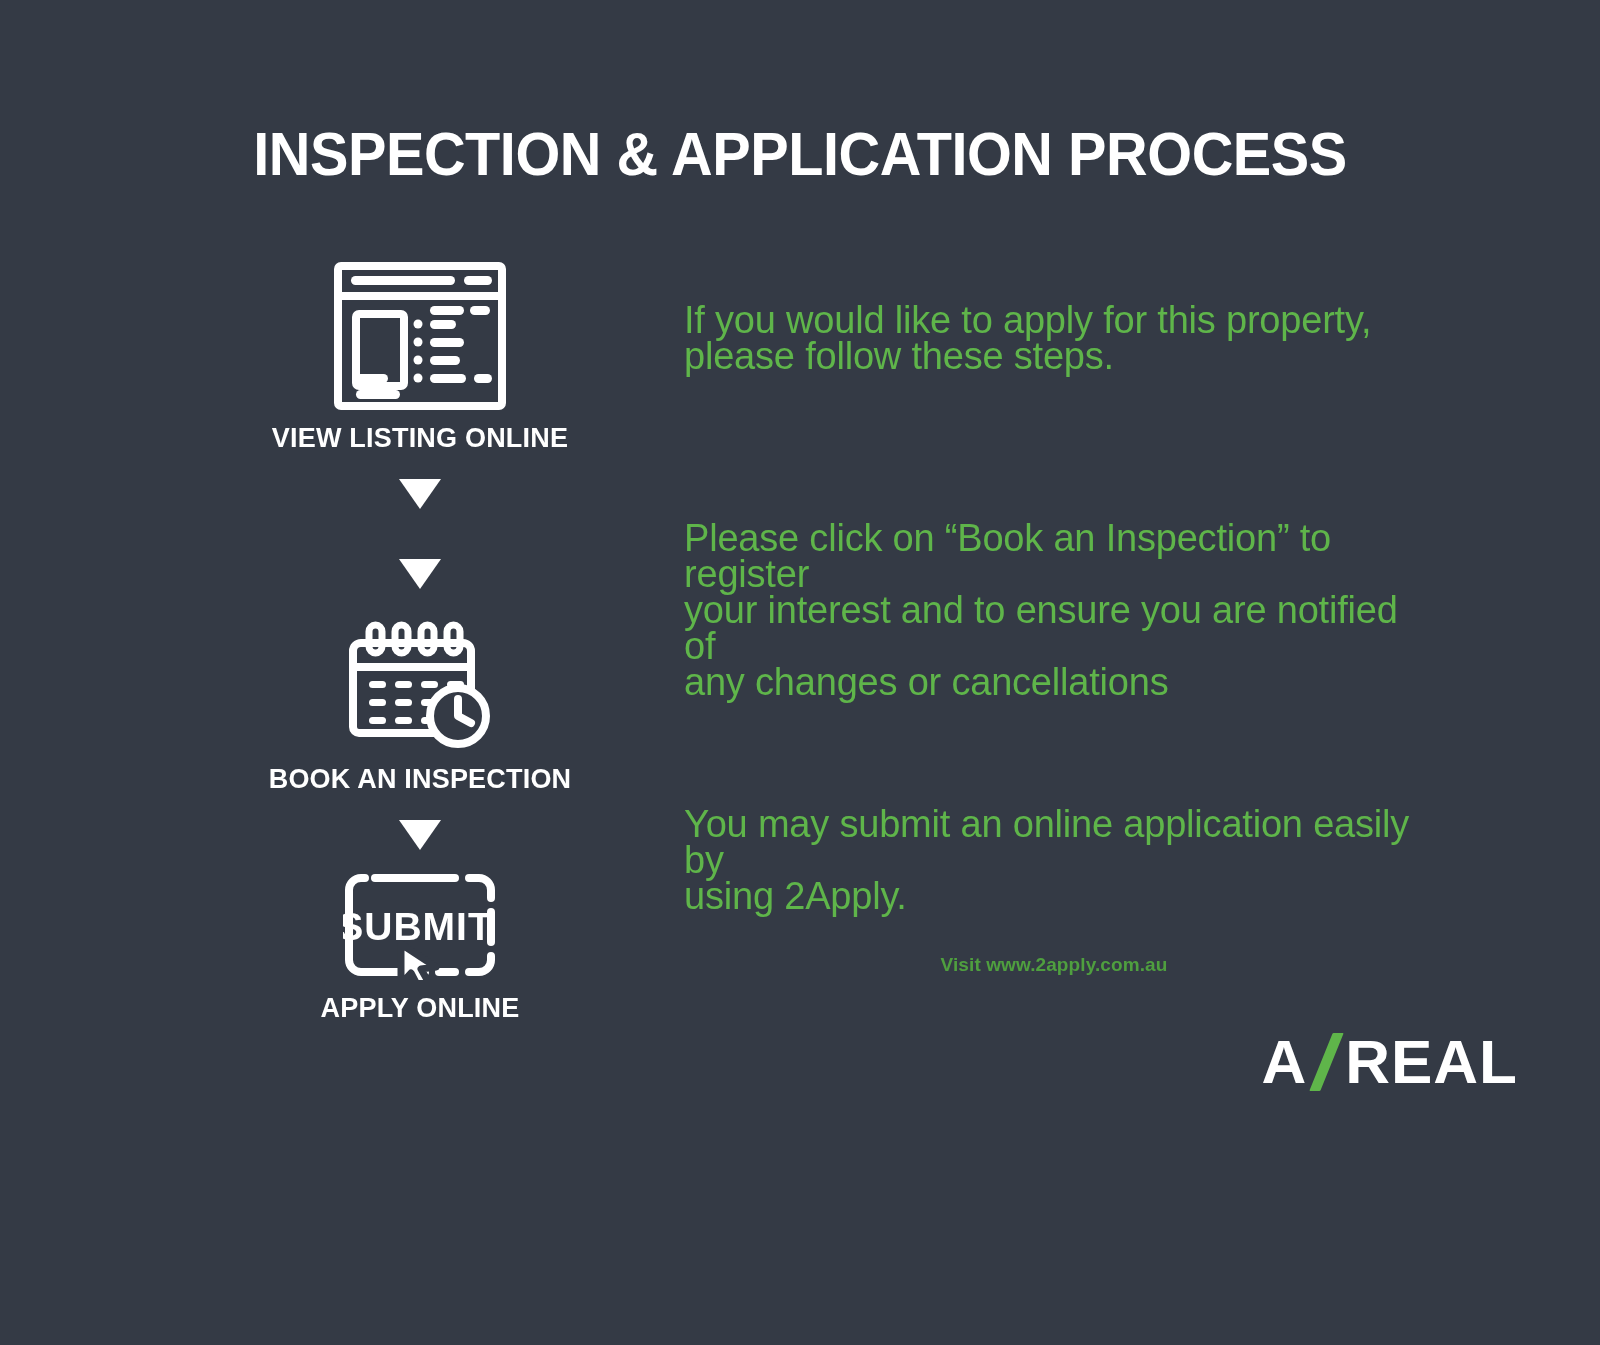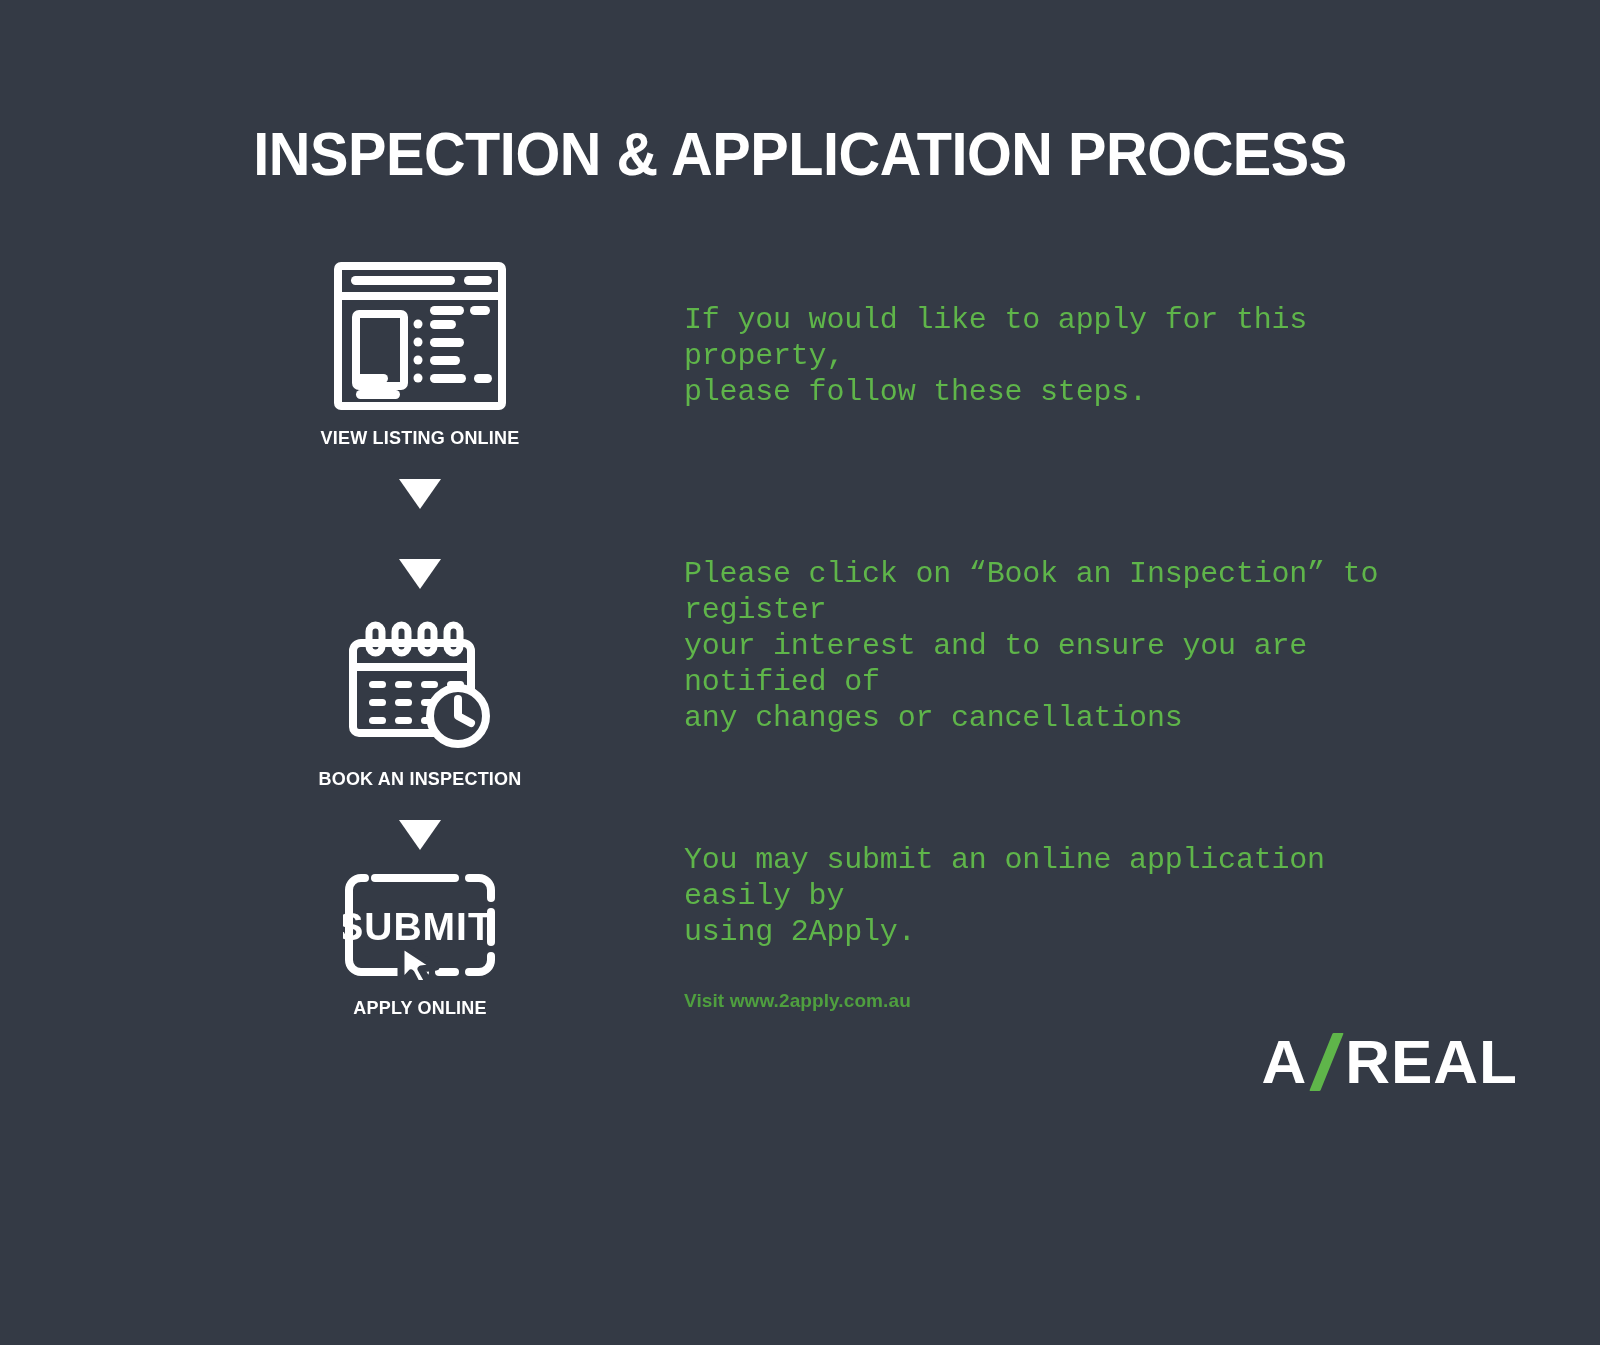--- a/index.html
+++ b/index.html
@@ -47,21 +47,21 @@
     position: relative;
     width: 340px;
     text-align: center;
   }
   .step-icon {
     display: block;
     margin: 0 auto;
   }
   .step-label {
     color: #ffffff;
-    font-size: 18px;
+    font-size: 27px;
     font-weight: bold;
     letter-spacing: 0.2px;
     line-height: 25px;
     margin-top: 16px;
     white-space: pre-line;
   }
   .arrow {
     width: 0;
     height: 0;
     margin: 0 auto;
@@ -74,36 +74,36 @@
 
   
   .notes {
     position: absolute;
     left: 684px;
     top: 262px;
     width: 740px;
   }
   .note {
     color: #5fb54a;
-    font-size: 30px;
+    font-size: 38px;
     line-height: 36px;
     letter-spacing: -0.2px;
     white-space: pre-line;
-    font-family: Liberation Mono, monospace;
   }
   .note-1 { margin-top: 40px; }
   .note-2 { margin-top: 130px; }
   .note-3 { margin-top: 146px; }
   .note-4 { margin-top: 106px; }
   .visit {
     color: #4f9f3f;
     font-size: 19px;
     font-weight: bold;
     letter-spacing: 0.1px;
     margin-top: 40px;
+    text-align: center;
   }
 
   
   .logo {
     position: absolute;
     right: 82px;
     bottom: 52px;
     display: flex;
     align-items: center;
     height: 62px;

